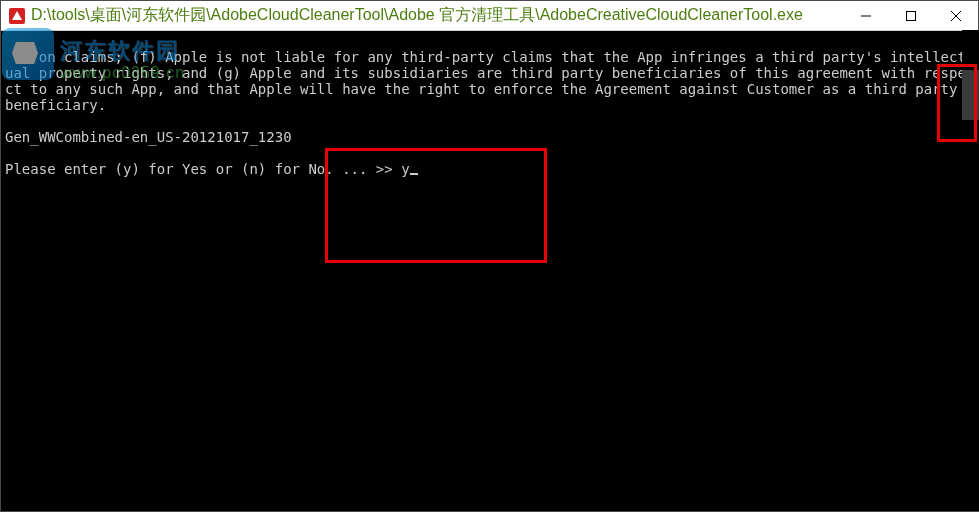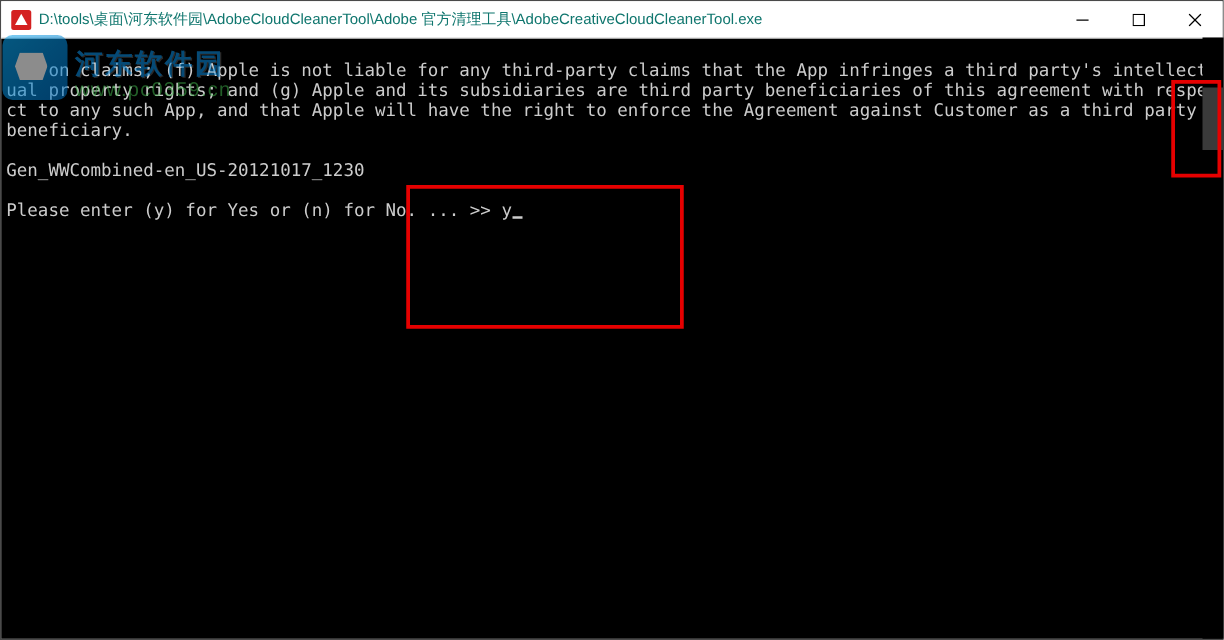--- a/index.html
+++ b/index.html
@@ -37,22 +37,22 @@
     .app-icon::after {
       content: '';
       position: absolute;
       top: 3px; left: 3px;
       border-left: 5px solid transparent;
       border-right: 5px solid transparent;
       border-bottom: 9px solid #fff;
     }
     .title-text {
       flex: 1;
-      font-size: 12px;
-      color: #0f766e;
+      font-size: 16px;
+      color: #4d7c0f;
       white-space: nowrap;
       overflow: hidden;
     }
     .win-controls {
       display: flex;
       height: 100%;
     }
     .win-btn {
       width: 45px;
       height: 100%;

